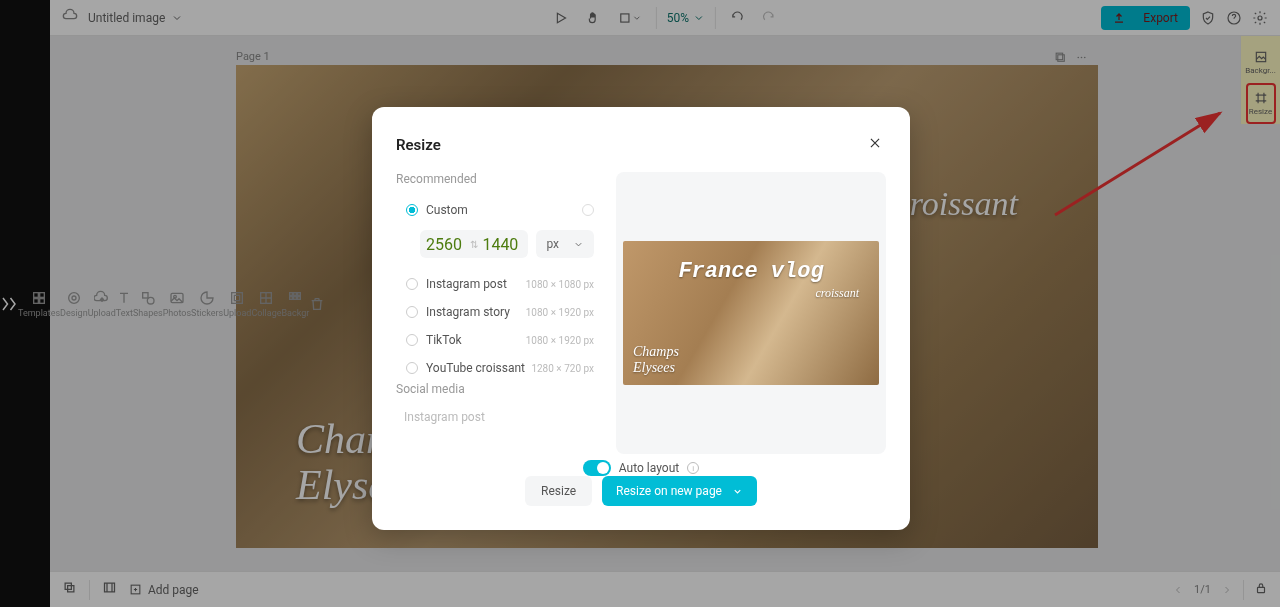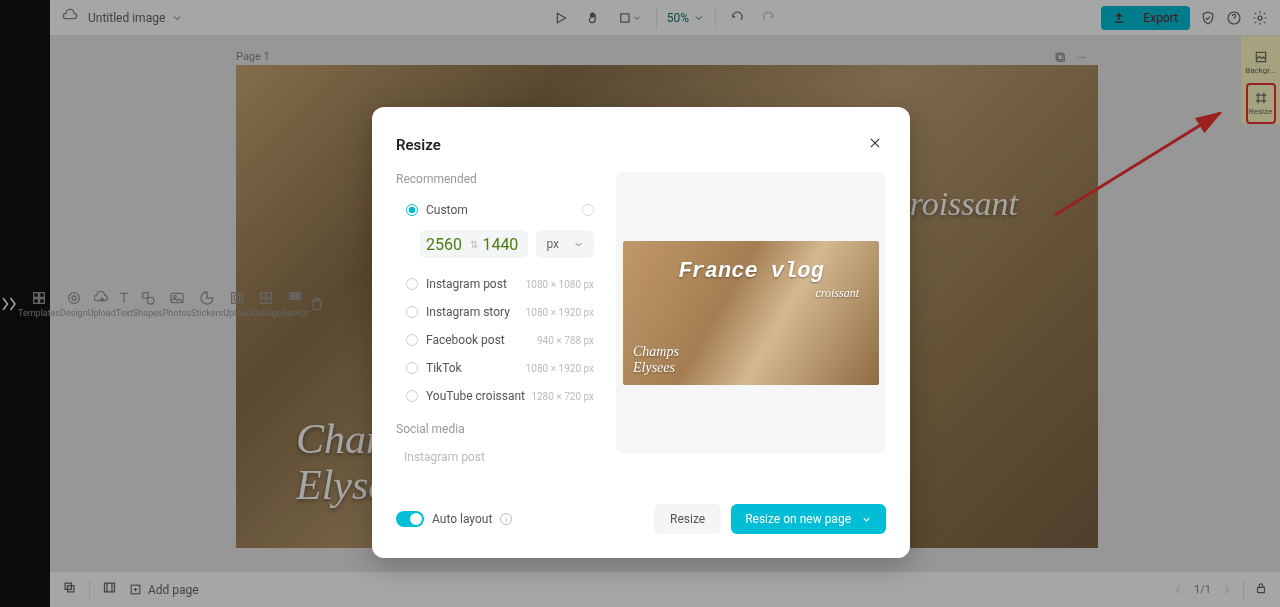--- a/index.html
+++ b/index.html
@@ -69,24 +69,24 @@
   .radio-row { display: flex; align-items: center; justify-content: space-between; padding: 7px 0 7px 10px; font-size: 12px; color: #555; cursor: pointer; }
   .radio-row .leftgrp { display: flex; align-items: center; gap: 8px; }
   .radio-circle { width: 12px; height: 12px; border-radius: 50%; border: 1.5px solid #ccc; flex-shrink: 0; }
   .radio-circle.selected { border-color: #01bdd6; background: radial-gradient(circle, #01bdd6 0 45%, #fff 50% 100%); }
   .radio-dims { font-size: 10px; color: #bbb; }
   .custom-inputs { display: flex; align-items: center; gap: 8px; margin: 6px 0 12px 24px; }
   .dim-group { display: flex; align-items: center; background: #f4f5f6; border-radius: 6px; height: 28px; padding: 0 6px; }
   .dim-input { width: 40px; border: none; background: transparent; text-align: left; font-size: 16px; color: #4d7c0f; outline: none; }
   .swap-icon { color: #bbb; padding: 0 4px; cursor: pointer; font-size: 10px; }
   .unit-select { display: flex; align-items: center; gap: 14px; background: #f4f5f6; border-radius: 6px; height: 28px; padding: 0 10px; font-size: 12px; color: #666; cursor: pointer; }
-  .social-section { margin-top: 12px; }
+  .social-section { }
   .social-item { font-size: 12px; color: #bbb; padding: 4px 8px; }
   
-  .modal-footer { display: flex; align-items: center; justify-content: space-between; margin-top: 36px; }
+  .modal-footer { display: flex; align-items: center; justify-content: space-between; margin-top: 6px; flex-direction: column; }
   .auto-layout { display: flex; align-items: center; gap: 8px; font-size: 12px; color: #555; }
   .toggle { width: 28px; height: 16px; background: #01bdd6; border-radius: 8px; position: relative; cursor: pointer; }
   .toggle::after { content: ''; position: absolute; top: 2px; right: 2px; width: 12px; height: 12px; background: #fff; border-radius: 50%; }
   .info-icon { width: 12px; height: 12px; border: 1px solid #bbb; border-radius: 50%; display: inline-flex; align-items: center; justify-content: center; font-size: 8px; color: #bbb; }
   .footer-buttons { display: flex; gap: 10px; }
   .btn-secondary { background: #f4f5f6; border: none; border-radius: 6px; padding: 8px 16px; font-size: 12px; color: #555; cursor: pointer; }
   .btn-primary { background: #01bdd6; color: #fff; border: none; border-radius: 6px; padding: 8px 14px; font-size: 12px; cursor: pointer; display: flex; align-items: center; gap: 10px; }
   .sep-line { width: 1px; height: 22px; background: #e5e5e5; }
 </style>
 </head>
@@ -387,27 +387,20 @@
       <div class="radio-row">
         <div class="leftgrp">
             <div class="radio-circle"></div>
             <span>Instagram story</span>
           </div>
         <span class="radio-dims">1080 × 1920 px</span>
       </div>
       <div class="radio-row">
         <div class="leftgrp">
             <div class="radio-circle"></div>
-            <span>Facebook post</span>
-          </div>
-        <span class="radio-dims">940 × 788 px</span>
-      </div>
-      <div class="radio-row">
-        <div class="leftgrp">
-            <div class="radio-circle"></div>
             <span>TikTok</span>
           </div>
         <span class="radio-dims">1080 × 1920 px</span>
       </div>
       <div class="radio-row">
         <div class="leftgrp">
             <div class="radio-circle"></div>
             <span>YouTube croissant</span>
           </div>
         <span class="radio-dims">1280 × 720 px</span>

